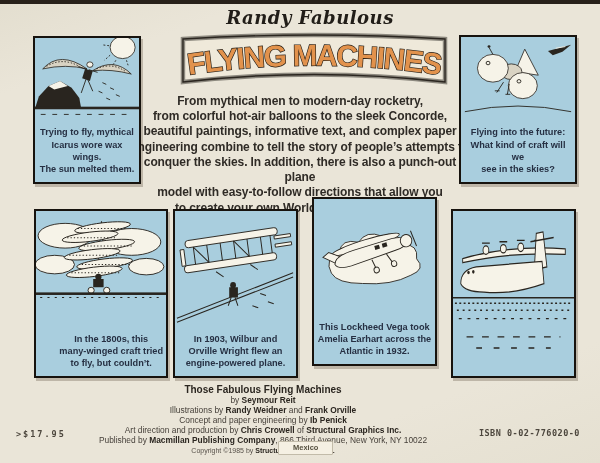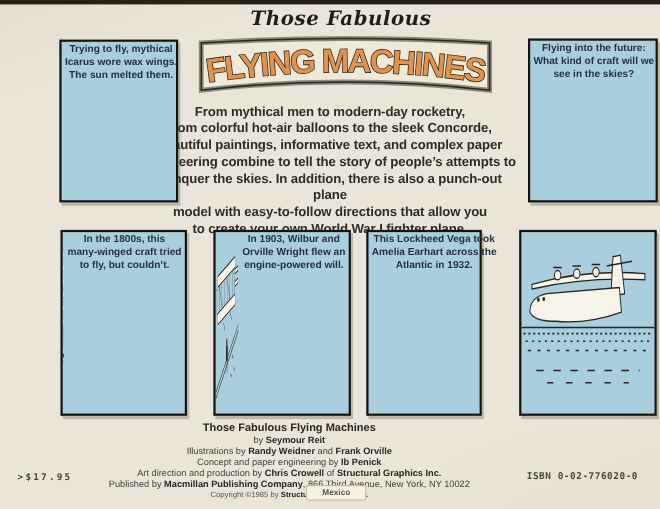--- a/index.html
+++ b/index.html
@@ -17,33 +17,33 @@
   .banner{position:absolute;left:179px;top:30px;width:270px;height:56px;}
   .banner svg{display:block;width:100%;height:100%;}
   .intro{
     position:absolute;left:130px;top:94px;width:340px;margin:0;
     text-align:center;white-space:pre-line;
     font-size:12px;line-height:1.27;font-weight:bold;color:#2f2b26;letter-spacing:-.1px;
   }
   .panel{
     position:absolute;background:#a9cede;border:2px solid #17130e;
     box-shadow:2px 3px 0 rgba(74,60,42,.28);
-    display:flex;flex-direction:row;box-sizing:border-box;margin-left:21px;
+    display:flex;flex-direction:column;box-sizing:border-box;
   }
   .panel svg{display:block;width:100%;flex:1 1 auto;min-height:0;}
   .caption{
     white-space:pre-line;text-align:center;flex:0 0 auto;
     font-weight:bold;font-size:9.2px;line-height:1.32;color:#263043;
     padding:0 3px 7px;
   }
   #p-icarus{left:33px;top:36px;width:108px;height:148px;}
   #p-future{left:459px;top:35px;width:118px;height:149px;}
-  #p-multiplane{left:34px;top:209px;width:115px;height:169px;}
+  #p-multiplane{left:34px;top:209px;width:134px;height:169px;align-items:flex-end;}
   #p-wright{left:173px;top:209px;width:125px;height:169px;}
-  #p-vega{left:312px;top:209px;width:105px;height:169px;}
+  #p-vega{left:312px;top:197px;width:125px;height:169px;}
   #p-goose{left:451px;top:209px;width:125px;height:169px;}
   .credits{position:absolute;left:0;top:384px;width:526px;text-align:center;color:#46403a;}
   .credits .c-title{font-size:10px;font-weight:bold;color:#2b2620;line-height:1.2;}
   .credits .c-line{font-size:8.4px;line-height:1.18;}
   .credits b{color:#2b2620;}
   .credits .c-copy{font-size:7px;margin-top:1px;color:#57514a;}
   .price{
     position:absolute;left:16px;top:429px;
     font-family:"DejaVu Sans Mono",monospace;font-weight:bold;font-size:8.5px;
     letter-spacing:2px;color:#4c463d;
@@ -62,21 +62,21 @@
   .ink{stroke:#29251f;fill:none;stroke-width:1;}
   .wht{fill:#f6f3e8;stroke:#29251f;stroke-width:.9;}
   .blk{fill:#29251f;stroke:none;}
 </style>
 </head>
 <body>
 
 <div class="stage">
   <div class="top-edge"></div>
 
-  <div class="script-title">Those Fabulous</div>
+  <div class="script-title">Randy Fabulous</div>
 
   <div class="banner">
     <svg viewBox="0 0 272 56" preserveAspectRatio="none">
       <defs>
           <path id="tb" d="M16,44 Q136,27 256,44"></path>
         </defs>
       <path d="M4,9 Q136,1 268,9 L268,52 Q136,37 4,52 Z" fill="#efe9da" stroke="#8d897f" stroke-width="4.5"></path>
       <path d="M4,9 Q136,1 268,9 L268,52 Q136,37 4,52 Z" fill="none" stroke="#2b2620" stroke-width="1.4"></path>
       <text text-anchor="middle" font-family="Liberation Sans, sans-serif" font-weight="bold" font-size="30" letter-spacing="-1.5" fill="#e2924c" stroke="#1e1a15" stroke-width="1.3" style="paint-order:stroke">
         <textPath href="#tb" startOffset="50%">FLYING MACHINES</textPath>
@@ -186,21 +186,21 @@
         <rect x="6" y="30" width="4" height="16" class="wht" stroke-width=".7"></rect>
         <path d="M40,56 l7,6 M76,54 l7,6" class="ink" stroke-width="1"></path>
       </g>
       <circle cx="60" cy="72" r="3" class="blk"></circle>
       <rect x="56" y="74" width="9" height="10" class="blk"></rect>
       <path d="M58,84 L55,92 M62,84 L65,92" class="ink" stroke-width="1.6"></path>
       <path d="M88,80 l6,2 M96,88 l6,2 M80,92 l6,2" class="ink" stroke-width=".8"></path>
     </svg>
     <div class="caption">In 1903, Wilbur and
 Orville Wright flew an
-engine-powered will.</div>
+engine-powered plane.</div>
   </div>
 
   <div class="panel" id="p-vega">
     <svg viewBox="0 0 125 118" preserveAspectRatio="none">
       <path d="M18,72 Q10,58 26,52 Q28,38 46,42 Q54,30 70,36 Q86,30 92,44 Q108,44 106,58 Q116,68 100,74 Q80,84 50,82 Q24,82 18,72 Z" class="wht" stroke-width=".8"></path>
       <g transform="rotate(-16 62 52)">
         <ellipse cx="56" cy="42" rx="36" ry="4.5" class="wht"></ellipse>
         <path d="M22,52 L10,42 L17,39 L27,46 Z" class="wht"></path>
         <path d="M20,52 Q22,44 42,44 L84,44 Q95,45 99,50 Q95,56 84,56 L36,58 Q22,58 20,52 Z" class="wht"></path>
         <circle cx="97" cy="50" r="6" class="wht"></circle>

